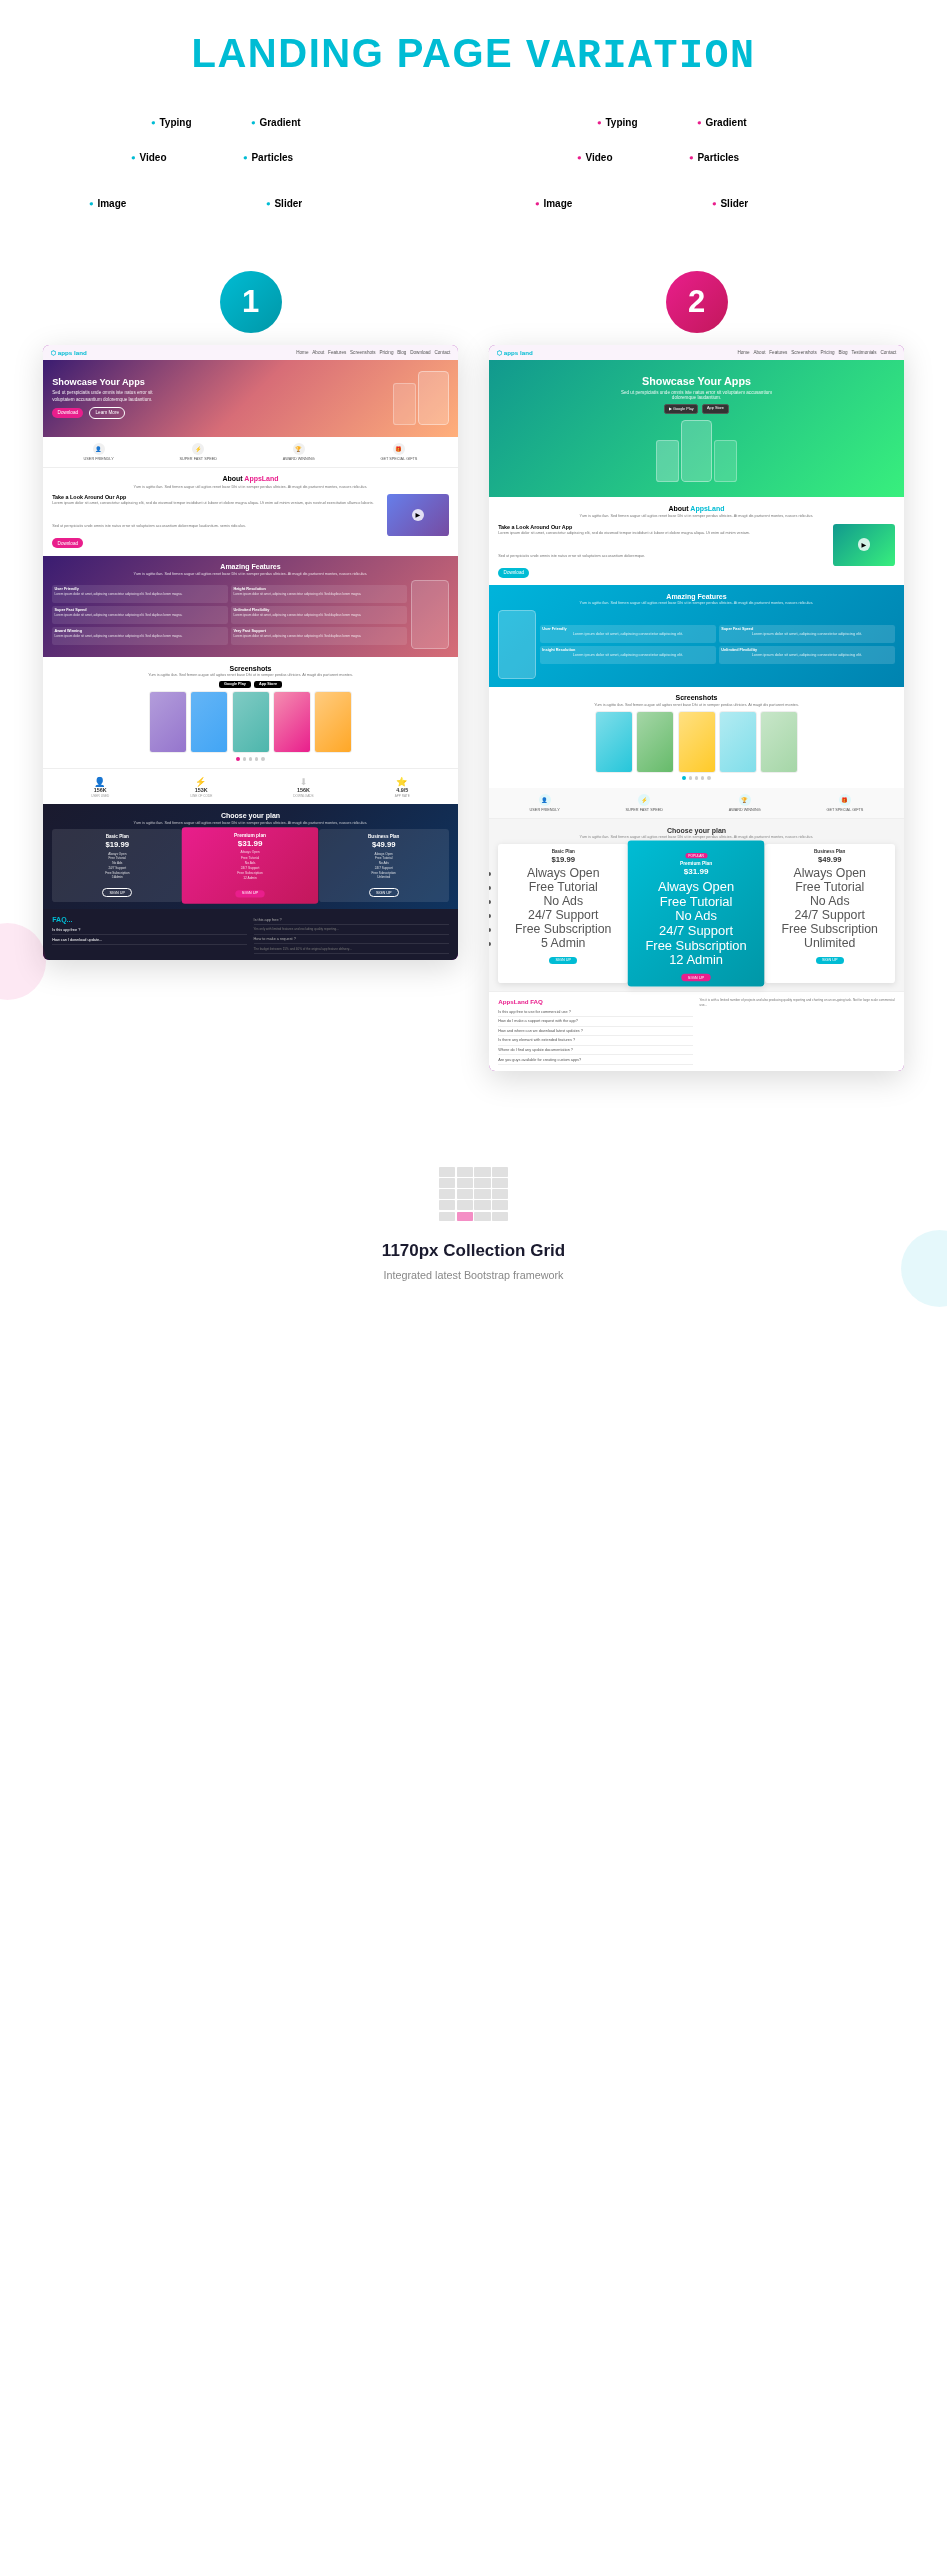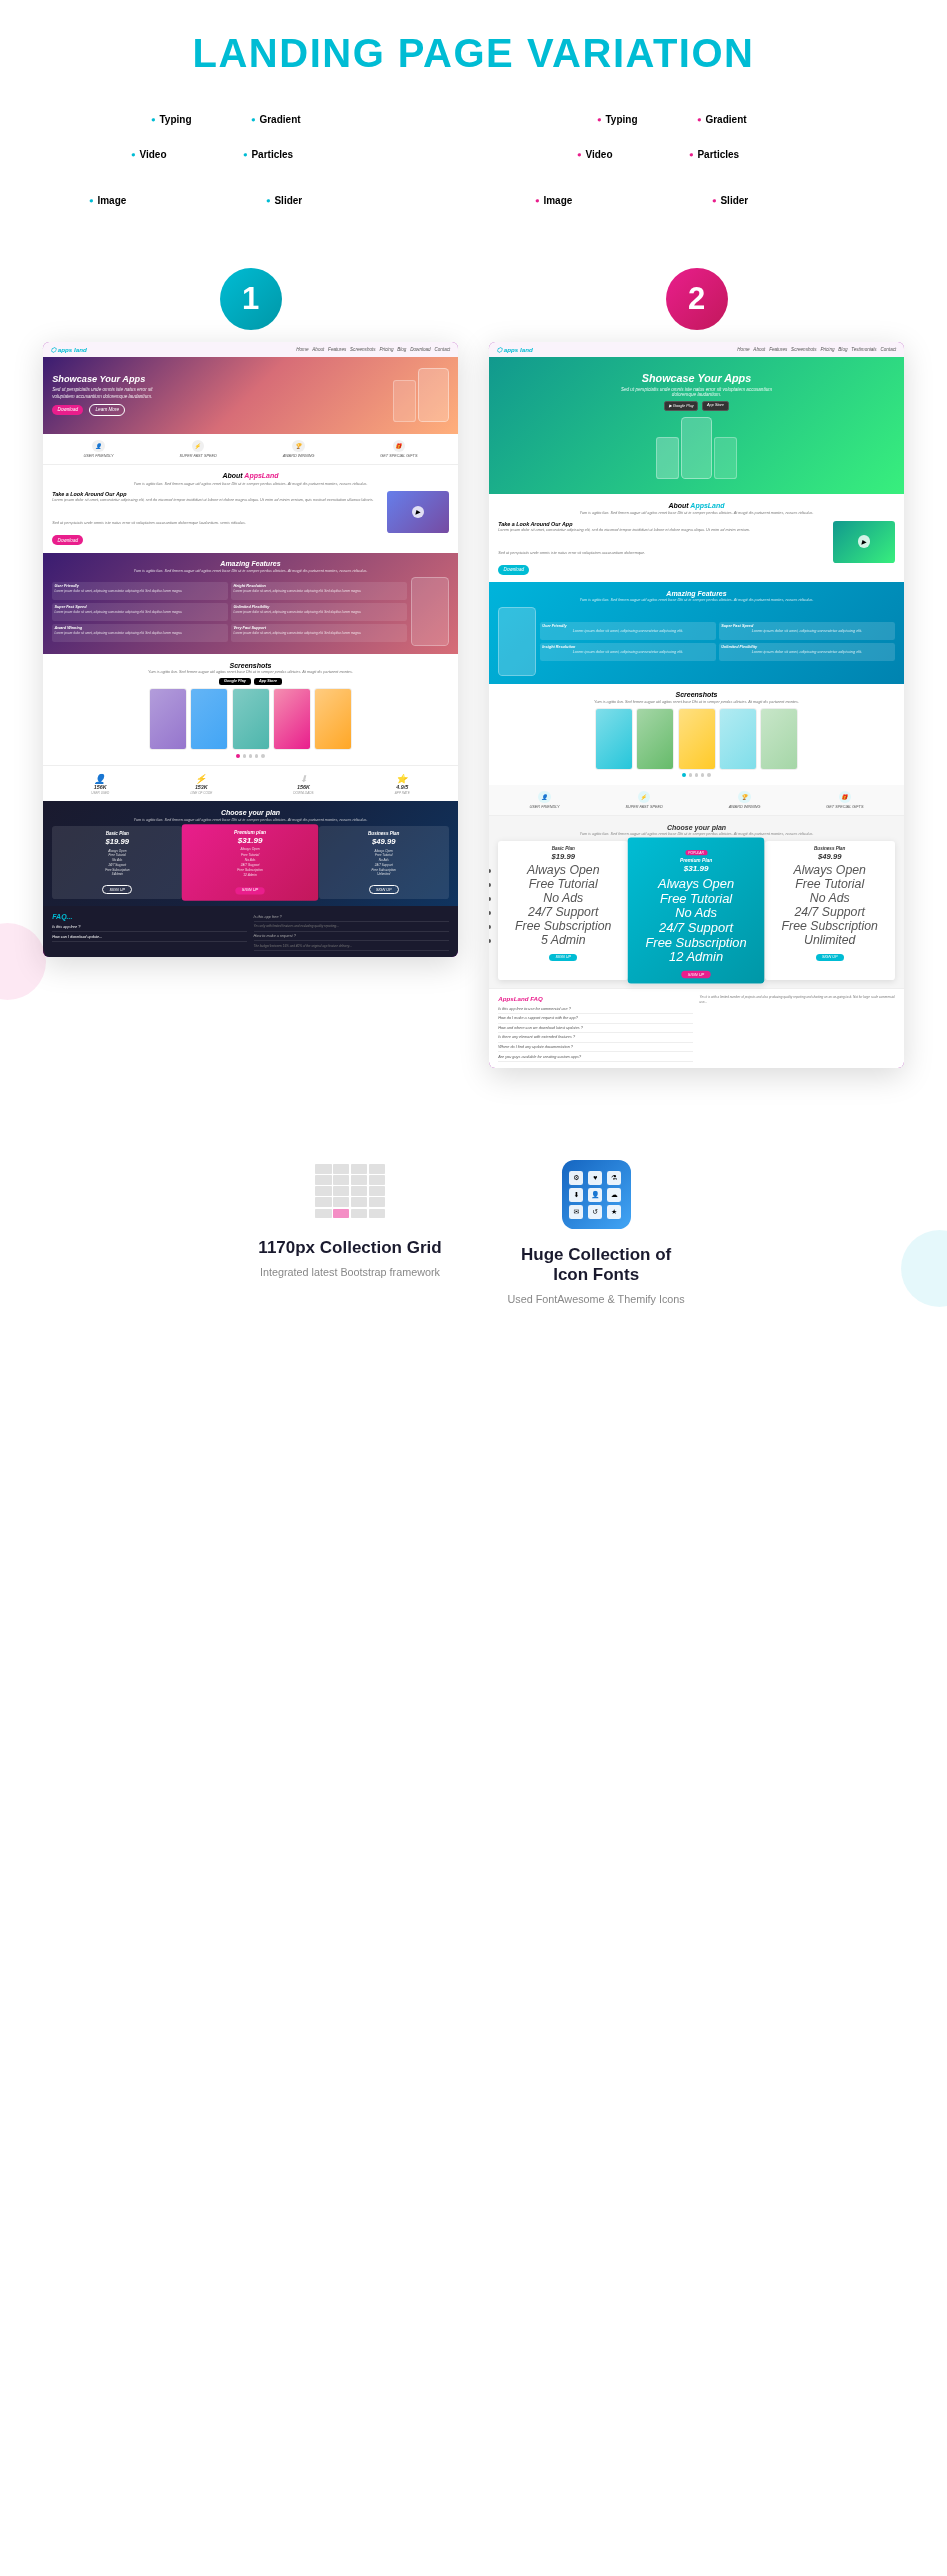--- a/index.html
+++ b/index.html
@@ -101,21 +101,20 @@
       position: relative;
       margin-bottom: 3.8px;
     }
 
     
     .preview-card {
       border-radius: 6.2px;
       overflow: hidden;
       box-shadow: 0 7.7px 31px rgba(0,0,0,0.15);
       background: #a21caf;
-      font-style: italic;
     }
 
     
     .mini-nav {
       display: flex;
       align-items: center;
       justify-content: space-between;
       padding: 3.8px 7.7px;
       background: rgba(255,255,255,0.95);
       font-size: 4.6px;
@@ -543,21 +542,21 @@
     
     .mini-faq-v2 h3 { color: #e91e8c; }
     .faq-item-v2 { color: #555; }
   </style>
 </head>
 <body>
 
 <div class="page-header">
   <h1>
     <span>LANDING PAGE</span>
-    <span style="color:#00bcd4;">VARIATION</span>
+    <span style="color:#00bcd4;font-family:Liberation Mono, monospace;">VARIATION</span>
   </h1>
 </div>
 
 <div class="variations-container">
 
   <div class="variation-block v1">
 
     <div class="feature-tags-wrapper">
       <div class="feature-tags">
         <span class="tag cyan tag-typing">Typing</span>
@@ -1011,37 +1010,18 @@
           <div class="grid-cell" style="background:#e91e8c;opacity:0.5;"></div>
           <div class="grid-cell" style="background:#e0e0e0;"></div>
           <div class="grid-cell" style="background:#e0e0e0;"></div>
         </div>
       </div>
     </div>
     <h3>1170px Collection Grid</h3>
     <p>Integrated latest Bootstrap framework</p>
   </div>
 
-  <div class="bottom-feature">
-    <div class="bottom-feature-icon">
-      <div class="icon-box">
-        <div class="icon-grid">
-          <div class="icon-cell">⚙</div>
-          <div class="icon-cell">♥</div>
-          <div class="icon-cell">⚗</div>
-          <div class="icon-cell">⬇</div>
-          <div class="icon-cell">👤</div>
-          <div class="icon-cell">☁</div>
-          <div class="icon-cell">✉</div>
-          <div class="icon-cell">↺</div>
-          <div class="icon-cell">★</div>
-        </div>
-      </div>
-    </div>
-    <h3>Huge Collection of Icon Fonts</h3>
-    <p>Used FontAwesome &amp; Themify Icons</p>
-  </div>
 
 </div>
 
 <div style="position:fixed;top:923px;left:-31px;width:77px;height:77px;border-radius:50%;background:#e91e8c;opacity:0.1;pointer-events:none;"></div>
 <div style="position:fixed;top:1230px;right:-31px;width:77px;height:77px;border-radius:50%;background:#00bcd4;opacity:0.1;pointer-events:none;"></div>
 
 
 </body></html>

